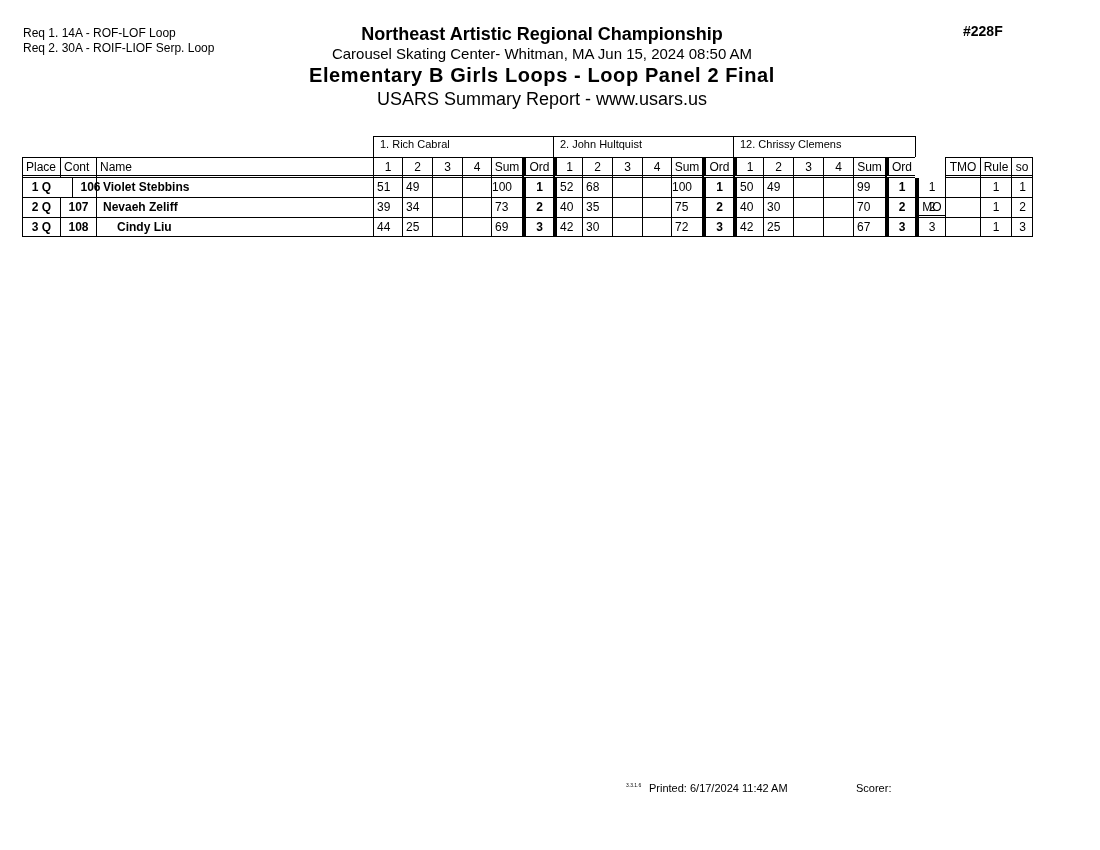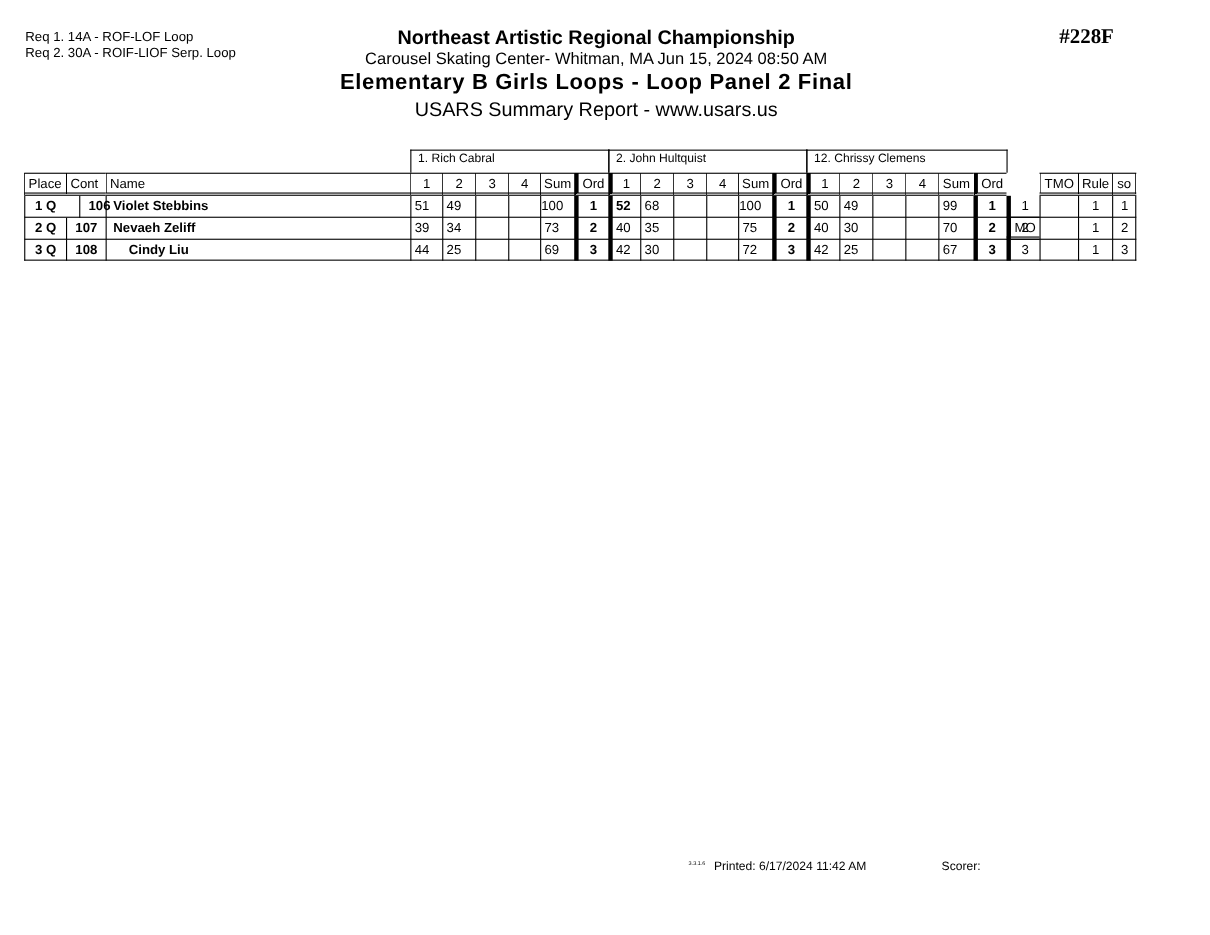--- a/index.html
+++ b/index.html
@@ -5,21 +5,21 @@
   html, body { margin:0; padding:0; background:#ffffff; }
   body { width:1100px; height:850px; position:relative; overflow:hidden;
          font-family:"Liberation Sans", sans-serif; color:#000; }
   .abs { position:absolute; white-space:nowrap; }
   .req { left:23px; font-size:12px; }
   .center { left:0; width:1100px; text-align:center; }
   #title1 { top:24px; font-size:18px; font-weight:bold; left:-8px; }
   #title2 { top:45px; font-size:15px; left:-8px; }
   #title3 { top:64px; font-size:20px; font-weight:bold; letter-spacing:0.6px; left:-8px; }
   #title4 { top:89px; font-size:18px; left:-8px; }
-  #eventnum { left:963px; top:23px; font-size:19px; font-weight:bold;font-family:Liberation Serif, serif; }
+  #eventnum { left:963px; top:23px; font-size:14px; font-weight:bold; }
 
   .cell { position:absolute; box-sizing:border-box; font-size:12px; line-height:18px; overflow:hidden; white-space:nowrap; }
   .judgehdr { position:absolute; box-sizing:border-box; border:1px solid #000; border-bottom:none; font-size:11px; padding-left:6px; top:136px; height:21px; line-height:14px; }
 
   .hdrrow { top:157px; height:21px; border-top:1px solid #000; border-bottom:3px double #000; }
   .grid { border-left:1px solid #000; }
   .thick { border-left:4px solid #000; }
   .bold { font-weight:bold; }
   .r { text-align:left; padding-right:3px; }
   .c { text-align:center; }
@@ -73,21 +73,21 @@
     <div style="position: absolute; left: 22px; top: 178px; width: 1011px; height: 20px; box-sizing: border-box; border-bottom: 1px solid rgb(0, 0, 0); border-right: 1px solid rgb(0, 0, 0);"></div>
     <div class="cell grid c bold" style="left: 22px; top: 178px; width: 38px; height: 20px;">1 Q</div>
     <div class="cell grid c bold" style="left: 72px; top: 178px; width: 36px; height: 20px;">106</div>
     <div class="cell grid l bold" style="left: 96px; top: 178px; width: 277px; height: 20px; padding-left: 6px;">Violet Stebbins</div>
     <div class="cell grid l" style="left: 373px; top: 178px; width: 29px; height: 20px;">51</div>
     <div class="cell grid l" style="left: 402px; top: 178px; width: 30px; height: 20px;">49</div>
     <div class="cell grid l" style="left: 432px; top: 178px; width: 30px; height: 20px;"></div>
     <div class="cell grid l" style="left: 462px; top: 178px; width: 29px; height: 20px;"></div>
     <div class="cell grid r" style="left: 491px; top: 178px; width: 31px; height: 20px;">100</div>
     <div class="cell thick c bold" style="left: 522px; top: 178px; width: 31px; height: 20px;">1</div>
-    <div class="cell thick l" style="left: 553px; top: 178px; width: 29px; height: 20px; font-weight: bold;">52</div>
+    <div class="cell thick l" style="left: 553px; top: 178px; width: 29px; height: 20px;">52</div>
     <div class="cell grid l" style="left: 582px; top: 178px; width: 30px; height: 20px;">68</div>
     <div class="cell grid l" style="left: 612px; top: 178px; width: 30px; height: 20px;"></div>
     <div class="cell grid l" style="left: 642px; top: 178px; width: 29px; height: 20px;"></div>
     <div class="cell grid r" style="left: 671px; top: 178px; width: 31px; height: 20px;">100</div>
     <div class="cell thick c bold" style="left: 702px; top: 178px; width: 31px; height: 20px;">1</div>
     <div class="cell thick l" style="left: 733px; top: 178px; width: 30px; height: 20px;">50</div>
     <div class="cell grid l" style="left: 763px; top: 178px; width: 30px; height: 20px;">49</div>
     <div class="cell grid l" style="left: 793px; top: 178px; width: 30px; height: 20px;"></div>
     <div class="cell grid l" style="left: 823px; top: 178px; width: 30px; height: 20px;"></div>
     <div class="cell grid l" style="left: 853px; top: 178px; width: 32px; height: 20px;">99</div>

